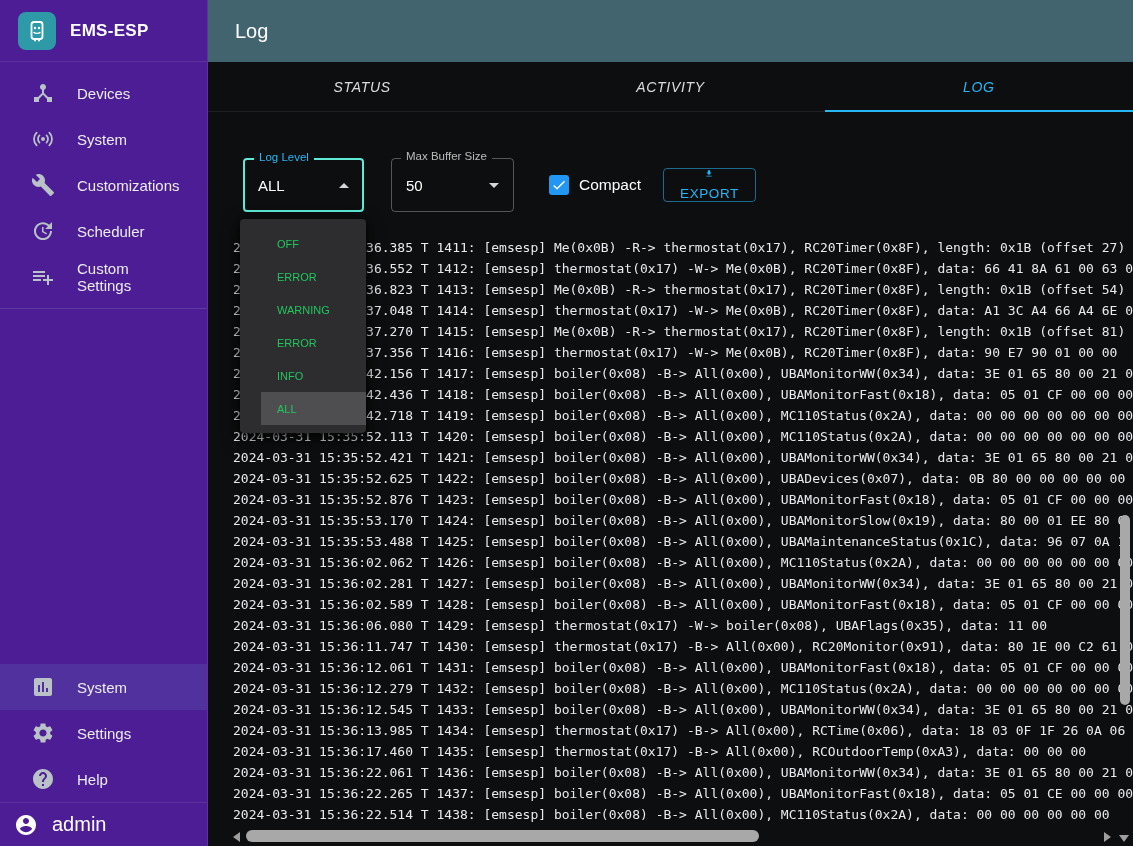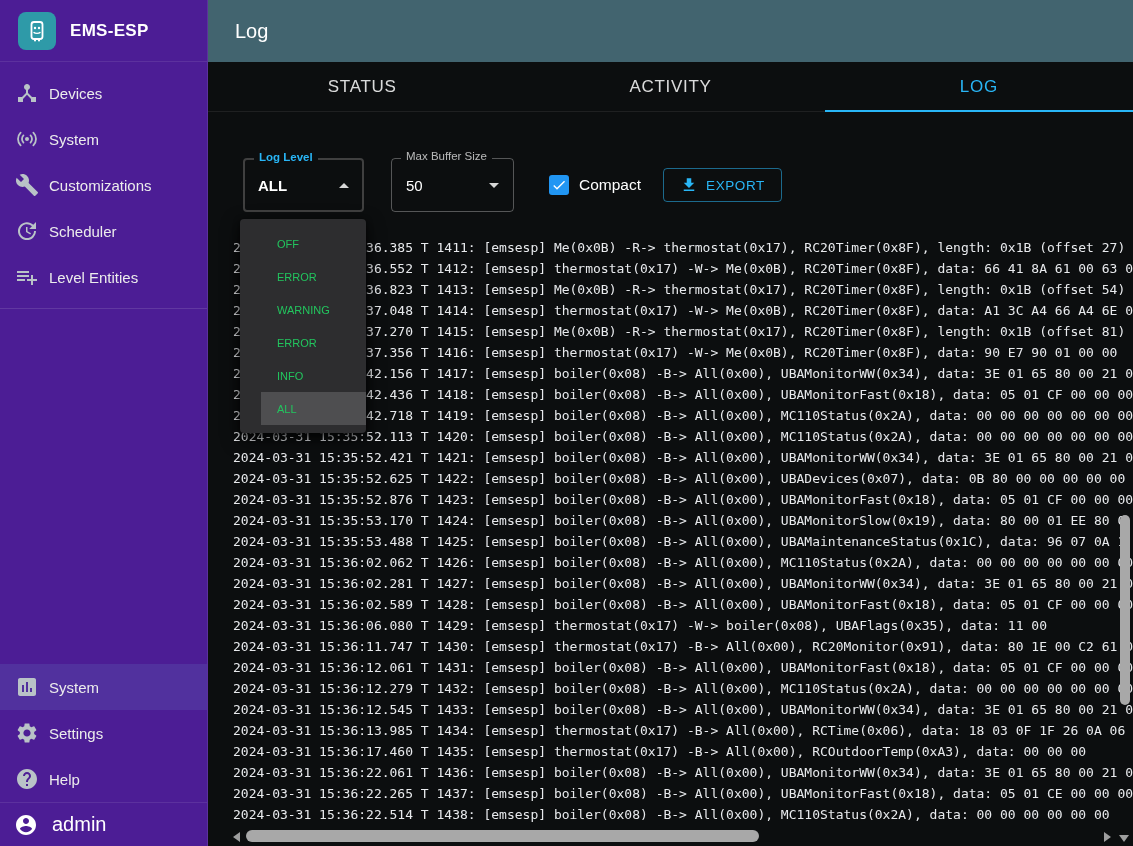--- a/index.html
+++ b/index.html
@@ -7,55 +7,55 @@
   body { font-family:"Liberation Sans", sans-serif; }
   .app { width:1133px; height:846px; display:flex; overflow:hidden; background:#0c0e0f; position:relative; }
 
   
   .sidebar { width:208px; min-width:208px; background:#4c1d95; border-right:1px solid rgba(255,255,255,0.09); display:flex; flex-direction:column; z-index:5; }
   .brand { height:62px; display:flex; align-items:center; gap:14px; padding:0 18px; border-bottom:1px solid rgba(255,255,255,0.09); }
   .logo { width:38px; height:38px; border-radius:8px; background:#2e9aa8; display:flex; align-items:center; justify-content:center; flex:none; }
   .logo svg { width:24px; height:24px; }
   .brand-title { color:#fff; font-size:17px; font-weight:700; letter-spacing:.3px; }
   .navlist { padding-top:8px; }
-  .nav-item { height:46px; display:flex; align-items:center; padding:0 15px; gap:10px; color:#ececec; font-size:15px; cursor:pointer; }
+  .nav-item { height:46px; display:flex; align-items:center; padding:0 31px; gap:22px; color:#ececec; font-size:15px; cursor:pointer; }
   .nav-item.selected { background:rgba(110,180,210,0.14); }
   .nav-icon { width:24px; height:24px; color:#b9c3c7; flex:none; display:flex; }
   .nav-icon svg { width:24px; height:24px; fill:currentColor; }
   .subheader { height:48px; margin-top:12px; margin-bottom:4px; display:flex; align-items:center; padding:0 24px; background:#212121; color:#fafafa; font-size:15px; font-weight:700; }
   .side-divider { border:none; border-top:1px solid rgba(255,255,255,0.12); margin:8px 0; }
   .bottom-group { margin-top:auto; }
   .user-footer { height:44px; border-top:1px solid rgba(255,255,255,0.09); display:flex; align-items:center; padding:0 14px; gap:14px; color:#fff; font-size:20px; }
   .user-footer .nav-icon { color:#fff; }
 
   
   .main { flex:1; min-width:0; display:flex; flex-direction:column; position:relative; background:#0c0e0f; }
   .appbar { height:62px; min-height:62px; background:#42646f; display:flex; align-items:center; padding:0 27px; color:#fff; font-size:20px; }
   .tabs { height:50px; min-height:50px; display:flex; border-bottom:1px solid rgba(255,255,255,0.08); }
-  .tab { flex:1; display:flex; align-items:center; justify-content:center; font-size:17px; font-weight:500; letter-spacing:.7px; color:rgba(255,255,255,0.85); cursor:pointer; position:relative; }
+  .tab { flex:1; display:flex; align-items:center; justify-content:center; font-size:14px; font-weight:500; letter-spacing:.7px; color:rgba(255,255,255,0.85); cursor:pointer; position:relative;font-style:italic; }
   .tab.active { color:#29b6f6; }
   .tab.active::after { content:""; position:absolute; left:0; right:0; bottom:-1px; height:2px; background:#29b6f6; }
 
   
   .controls { margin:46px 20px 0 35px; height:54px; display:flex; align-items:center; }
   .select { position:relative; height:54px; border:1px solid rgba(255,255,255,0.3); border-radius:4px; display:flex; align-items:center; padding:0 14px; color:#fff; font-size:15px; cursor:pointer; }
-  .select.focused { border:2px solid #404040; padding:0 13px;font-weight:bold; }
+  .select.focused { border:2px solid #5eead4; padding:0 13px; }
   .select-label { position:absolute; top:-9px; left:9px; background:#0c0e0f; padding:0 5px; font-size:11.5px; color:rgba(255,255,255,0.7); white-space:nowrap; }
   .select.focused .select-label { color:#29b6f6; }
   .select-value { flex:1; }
   .caret-up, .caret-down { width:0; height:0; border-left:5px solid transparent; border-right:5px solid transparent; margin-left:8px; }
   .caret-up { border-bottom:5px solid #d7d7d7; }
   .caret-down { border-top:5px solid #d7d7d7; }
   .sel-loglevel { width:121px; margin-right:27px; }
   .sel-buffer { width:123px; margin-right:27px; }
   .checkbox-group { display:flex; align-items:center; gap:10px; cursor:pointer; margin-right:22px;margin-left:8px; }
   .checkbox { width:20px; height:20px; border-radius:3px; background:#2196f3; display:flex; align-items:center; justify-content:center; }
   .checkbox svg { width:16px; height:16px; }
   .checkbox-label { color:#fff; font-size:15.5px; font-weight:500; }
-  .export-btn { display:flex; align-items:center; gap:8px; height:34px; padding:0 16px; border:1px solid rgba(41,182,246,0.55); border-radius:4px; background:transparent; color:#29b6f6; font-size:13.5px; font-weight:500; letter-spacing:.6px; cursor:pointer; font-family:inherit; }
+  .export-btn { display:flex; align-items:center; gap:8px; height:34px; padding:0 16px; border:1px solid rgba(41,182,246,0.55); border-radius:4px; background:transparent; color:#29b6f6; font-size:13.5px; font-weight:500; letter-spacing:.6px; cursor:pointer; font-family:inherit;flex-direction:column; }
   .export-btn svg { width:18px; height:18px; fill:currentColor; }
 
   
   .menu { position:absolute; left:32px; top:219px; width:126px; background:#2d2d2f; border-radius:4px; box-shadow:0 6px 18px rgba(0,0,0,0.7), 0 2px 6px rgba(0,0,0,0.5); padding:8px 0; z-index:30; }
   .menu-item { height:33px; display:flex; align-items:center; padding:0 16px; color:#22c55e; font-size:11px; cursor:pointer;margin-left:21px; }
   .menu-item.selected { background:rgba(255,255,255,0.16); }
 
   
   .log { margin-top:25px; padding-left:25px; flex:1; overflow:hidden; font-family:"DejaVu Sans Mono", monospace; font-size:13px; line-height:21px; color:#e8eaed; white-space:nowrap; }
   .log-line { height:21px; }
@@ -124,21 +124,21 @@
             </svg>
         </span>
         <span>Scheduler</span>
       </div>
       <div class="nav-item">
         <span class="nav-icon">
           <svg viewBox="0 0 24 24">
               <path d="M14 10H2v2h12v-2zm0-4H2v2h12V6zm4 8v-4h-2v4h-4v2h4v4h2v-4h4v-2h-4zM2 16h8v-2H2v2z"></path>
             </svg>
         </span>
-        <span>Level Entities</span>
+        <span>Custom Settings</span>
       </div>
 
       <hr class="side-divider">
     </nav>
 
     <div class="bottom-group">
       <div class="nav-item selected">
         <span class="nav-icon">
           <svg viewBox="0 0 24 24">
               <path d="M19 3H5c-1.1 0-2 .9-2 2v14c0 1.1.9 2 2 2h14c1.1 0 2-.9 2-2V5c0-1.1-.9-2-2-2zM9 17H7v-7h2v7zm4 0h-2V7h2v10zm4 0h-2v-4h2v4z"></path>

